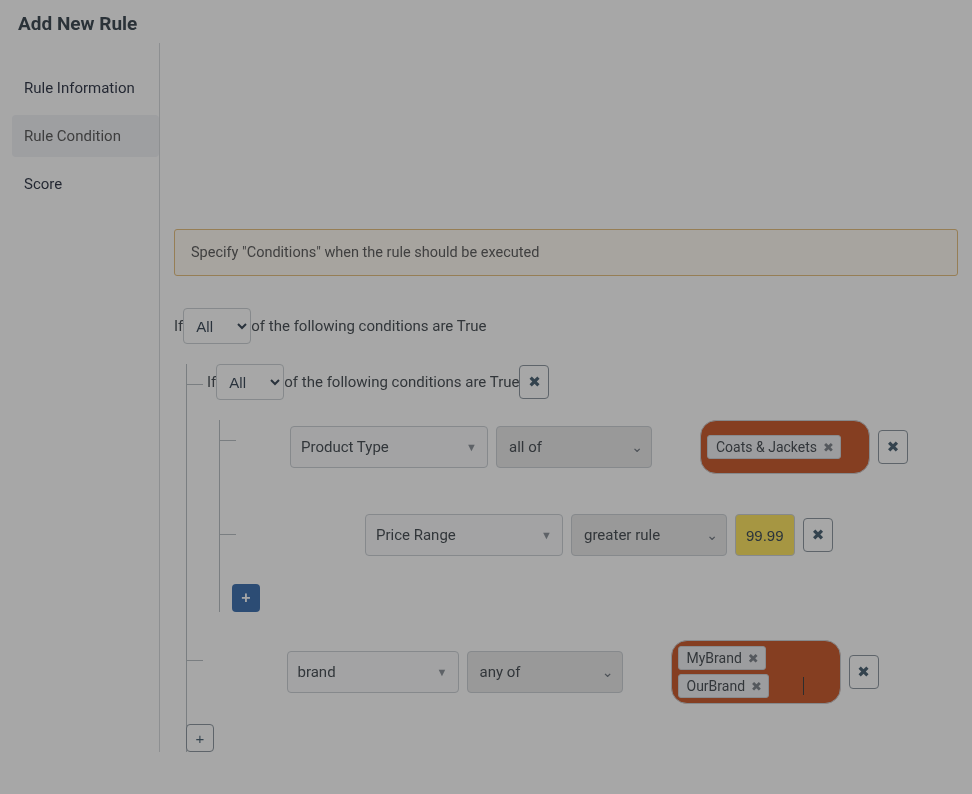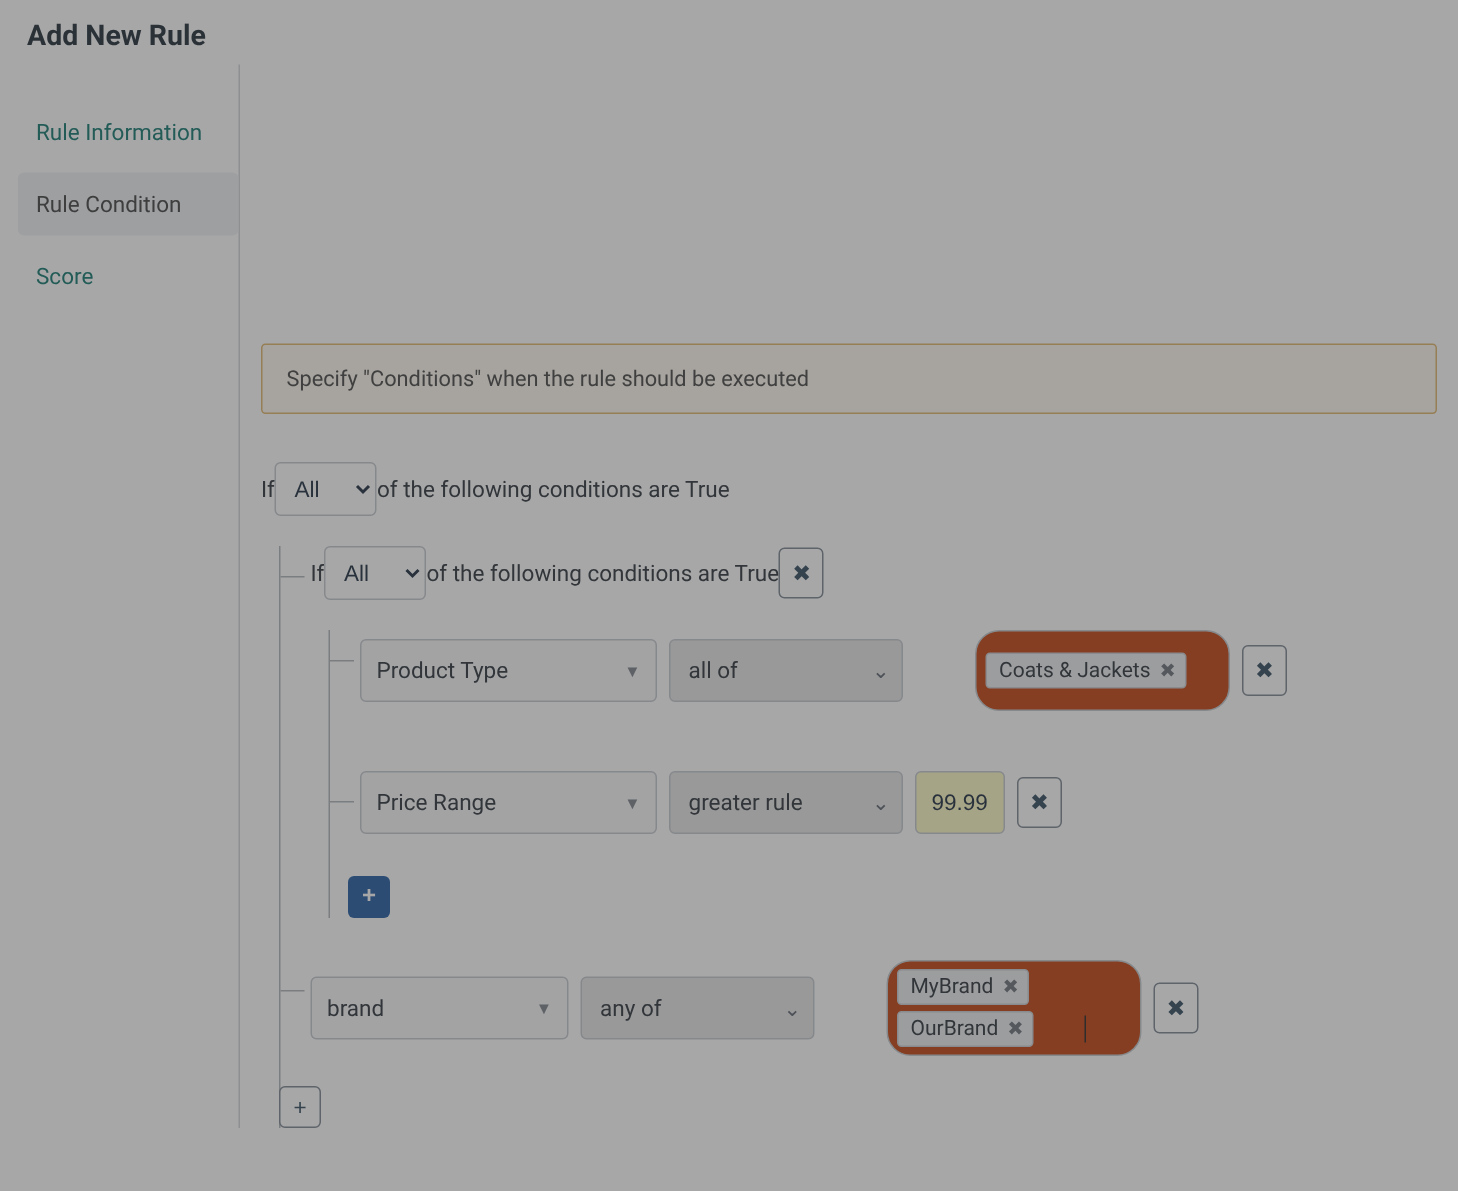--- a/index.html
+++ b/index.html
@@ -35,21 +35,21 @@
     .sidebar {
       width: 148px;
       border-right: 1px solid #cfd3d8;
       padding: 18px 0 0 0;
       min-height: 180px;
     }
     .sidebar-tab {
       display: block;
       padding: 12px 12px;
       font-size: 15px;
-      color: #0f766e;
+      color: #0f172a;
       border-radius: 4px;
       margin: 6px 0;
       cursor: pointer;
     }
     .sidebar-tab.active {
       background: #eef0f5;
       color: #404040;
     }
     .main {
       flex: 1;
@@ -166,21 +166,21 @@
       color: #2a3239;
     }
     .tag-x {
       color: #6b727a;
       font-size: 13px;
       cursor: pointer;
     }
     .text-input {
       border: 1px solid #c3c8ce;
       border-radius: 4px;
-      background: #fef9c3;
+      background: #fde047;
       font-size: 15px;
       padding: 0 10px;
       height: 42px;
       width: 60px;
       color: #1a2b3d;
     }
     .icon-btn {
       display: inline-flex;
       align-items: center;
       justify-content: center;
@@ -204,20 +204,21 @@
       width: 28px;
       height: 28px;
       cursor: pointer;
       font-size: 16px;
       font-weight: 700;
     }
     .row-flex {
       display: flex;
       align-items: center;
       gap: 8px;
+      justify-content: center;
     }
     .add-sibling {
       margin-left: -1px;
       margin-top: 20px;
     }
     .text-cursor {
       display:inline-block;
       width:1px;
       height:18px;
       background:#222;

